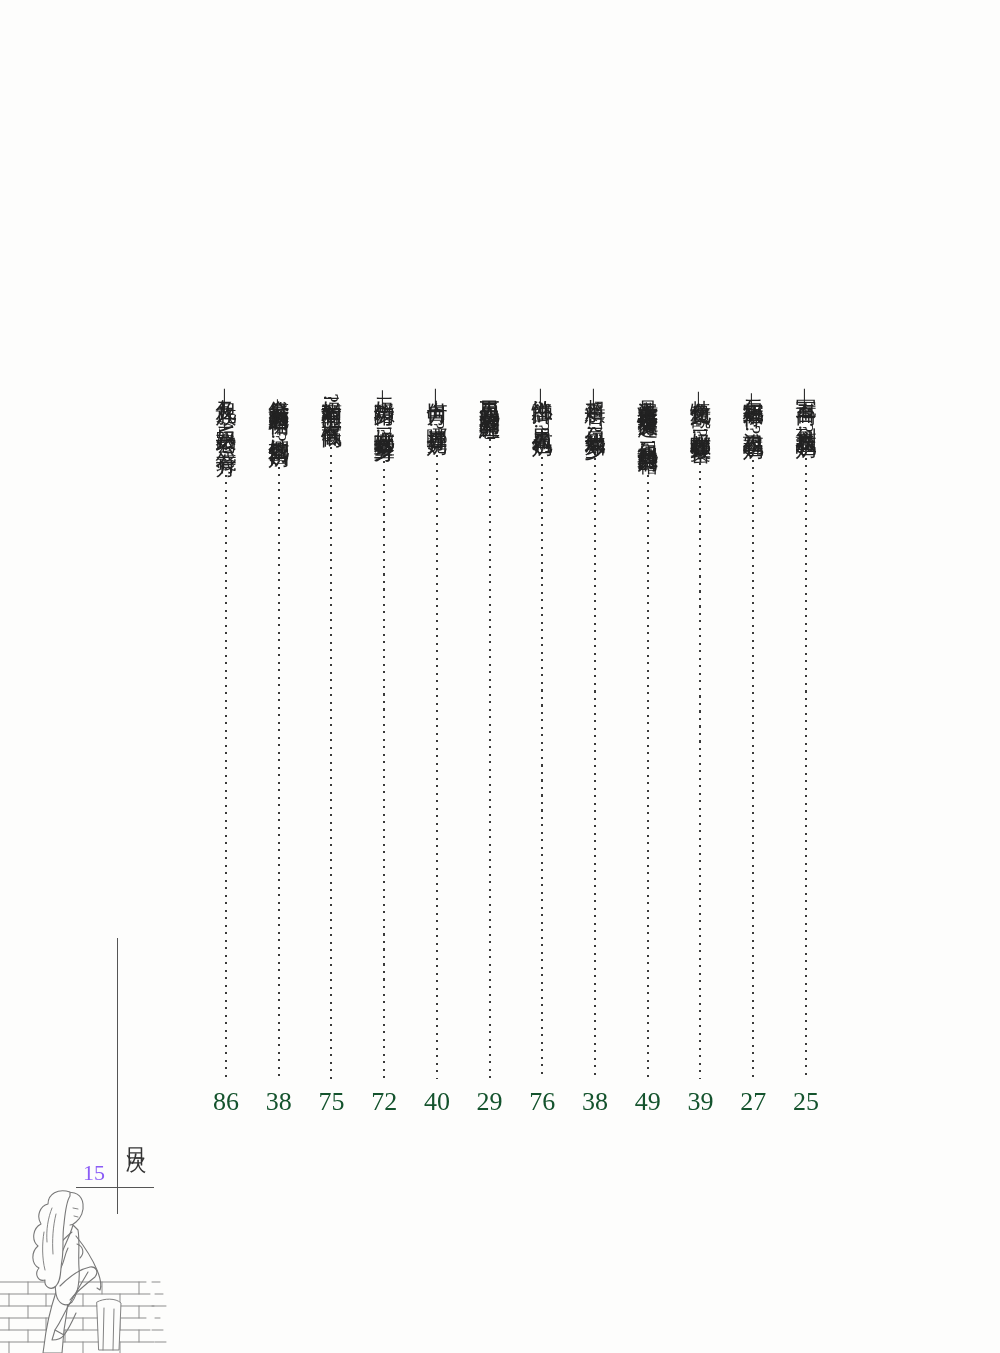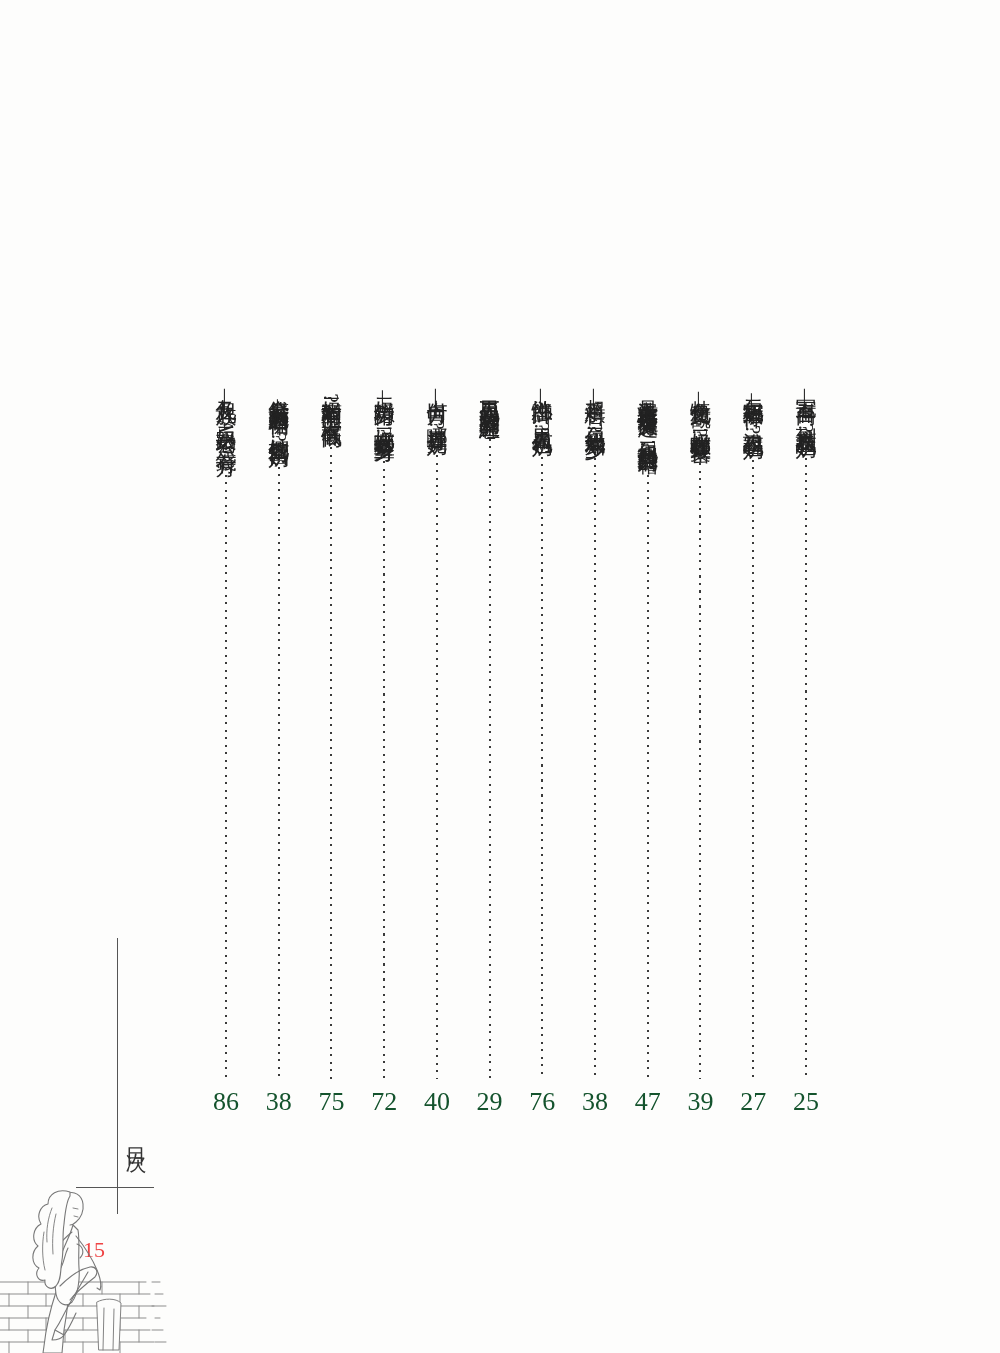--- a/index.html
+++ b/index.html
@@ -40,21 +40,21 @@
   }
   .rule-horizontal{
     position:absolute;left:76px;top:1187px;width:78px;height:1px;background:#555;
   }
   .section-label{
     position:absolute;left:125px;top:1131px;
     writing-mode:vertical-rl;text-orientation:upright;
     font-size:21px;letter-spacing:5px;color:#333;line-height:1;
   }
   .folio{
-    position:absolute;left:83px;top:1239px;font-size:22px;color:#ef4444;line-height:1;
+    position:absolute;left:83px;top:1162px;font-size:22px;color:#8b5cf6;line-height:1;
   }
 
   
   .illustration{position:absolute;left:0;top:1180px;width:200px;height:173px;}
 </style>
 </head>
 <body>
 
 <div class="page">
 
@@ -73,21 +73,21 @@
 
   <div class="toc-entry">
     <div class="toc-title">特色文化景觀—二奶村在哪裡最密集?</div>
     <div class="toc-leader"></div>
     <div class="toc-page">39</div>
   </div>
 
   <div class="toc-entry">
     <div class="toc-title">是費洛蒙作祟還是性愛太有趣—包二奶典型常見的藉口?</div>
     <div class="toc-leader"></div>
-    <div class="toc-page">47</div>
+    <div class="toc-page">49</div>
   </div>
 
   <div class="toc-entry">
     <div class="toc-title">超乎意料—包二奶成本知多少?</div>
     <div class="toc-leader"></div>
     <div class="toc-page">38</div>
   </div>
 
   <div class="toc-entry">
     <div class="toc-title">性慾掛帥—男人爲何包二奶?</div>

